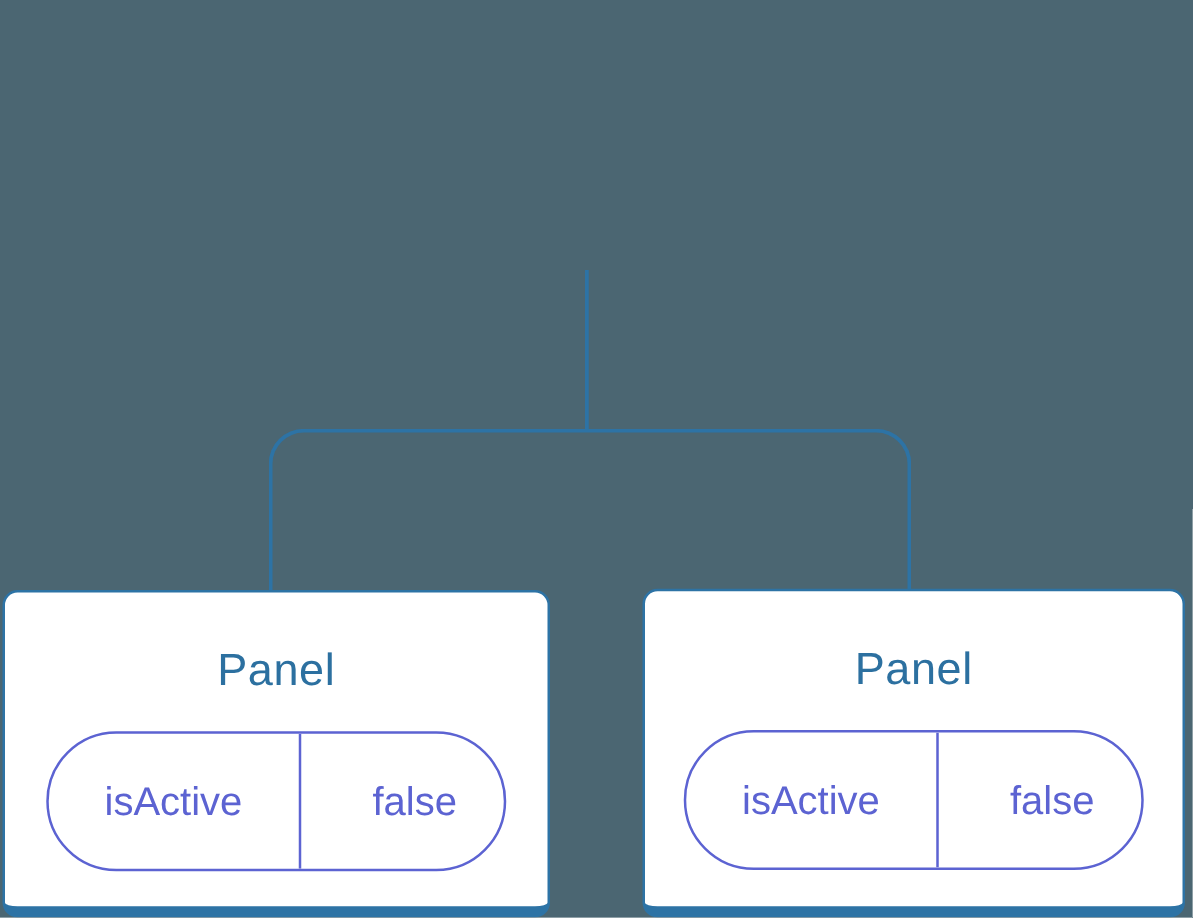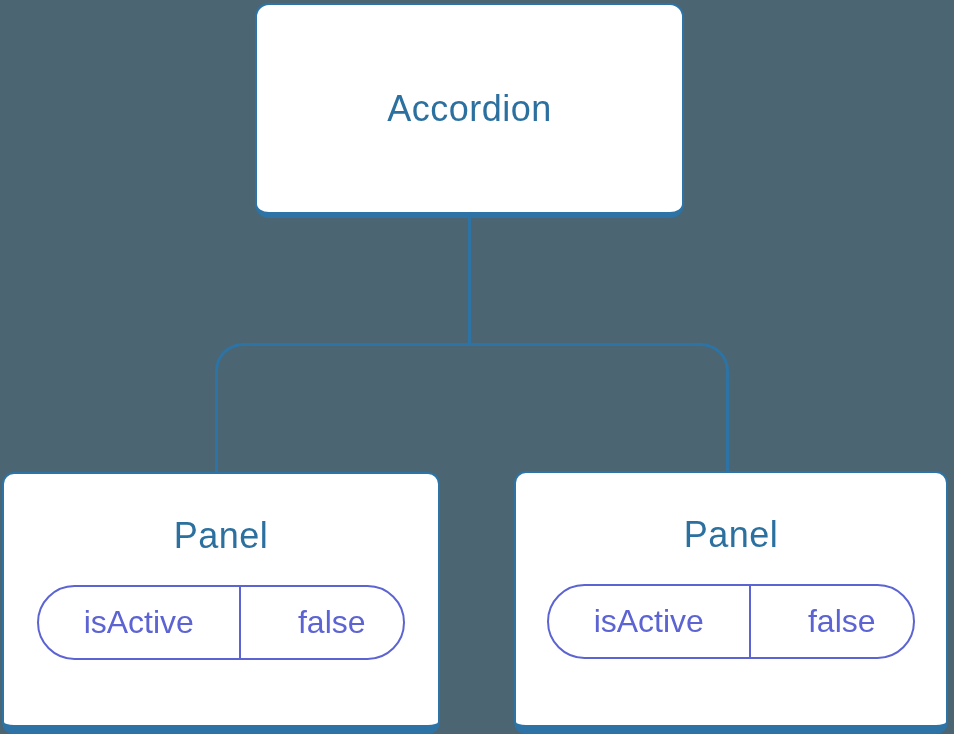--- a/index.html
+++ b/index.html
@@ -83,21 +83,21 @@
     border-left: 3px solid var(--line, #2d73a5);
     border-right: 3px solid var(--line, #2d73a5);
     border-bottom: none;
     border-radius: 28px 28px 0 0;
   }
 
   
   .pill {
     margin-top: 28px;
     width: 368px;
-    height: 75px;
+    height: 112px;
     box-sizing: border-box;
     border: 2.5px solid var(--pill, #5c63d2);
     border-radius: 60px;
     display: flex;
     align-items: stretch;
     overflow: hidden;
     background: var(--box-bg, #ffffff);
   }
   .pill-cell {
     display: flex;
@@ -114,23 +114,20 @@
   .pill-value {
     flex: 1;
     margin-left: 20px;
   }
 </style>
 </head>
 <body>
 
 <div id="stage">
 
-  <div class="node" id="accordion-node">
-    <div class="node-label">Accordion</div>
-  </div>
 
   <div class="stem"></div>
   <div class="bracket"></div>
 
   <div class="node panel" id="panel-node-left">
     <div class="node-label">Panel</div>
     <div class="pill">
       <div class="pill-cell pill-key">isActive</div>
       <div class="pill-cell pill-value">false</div>
     </div>

